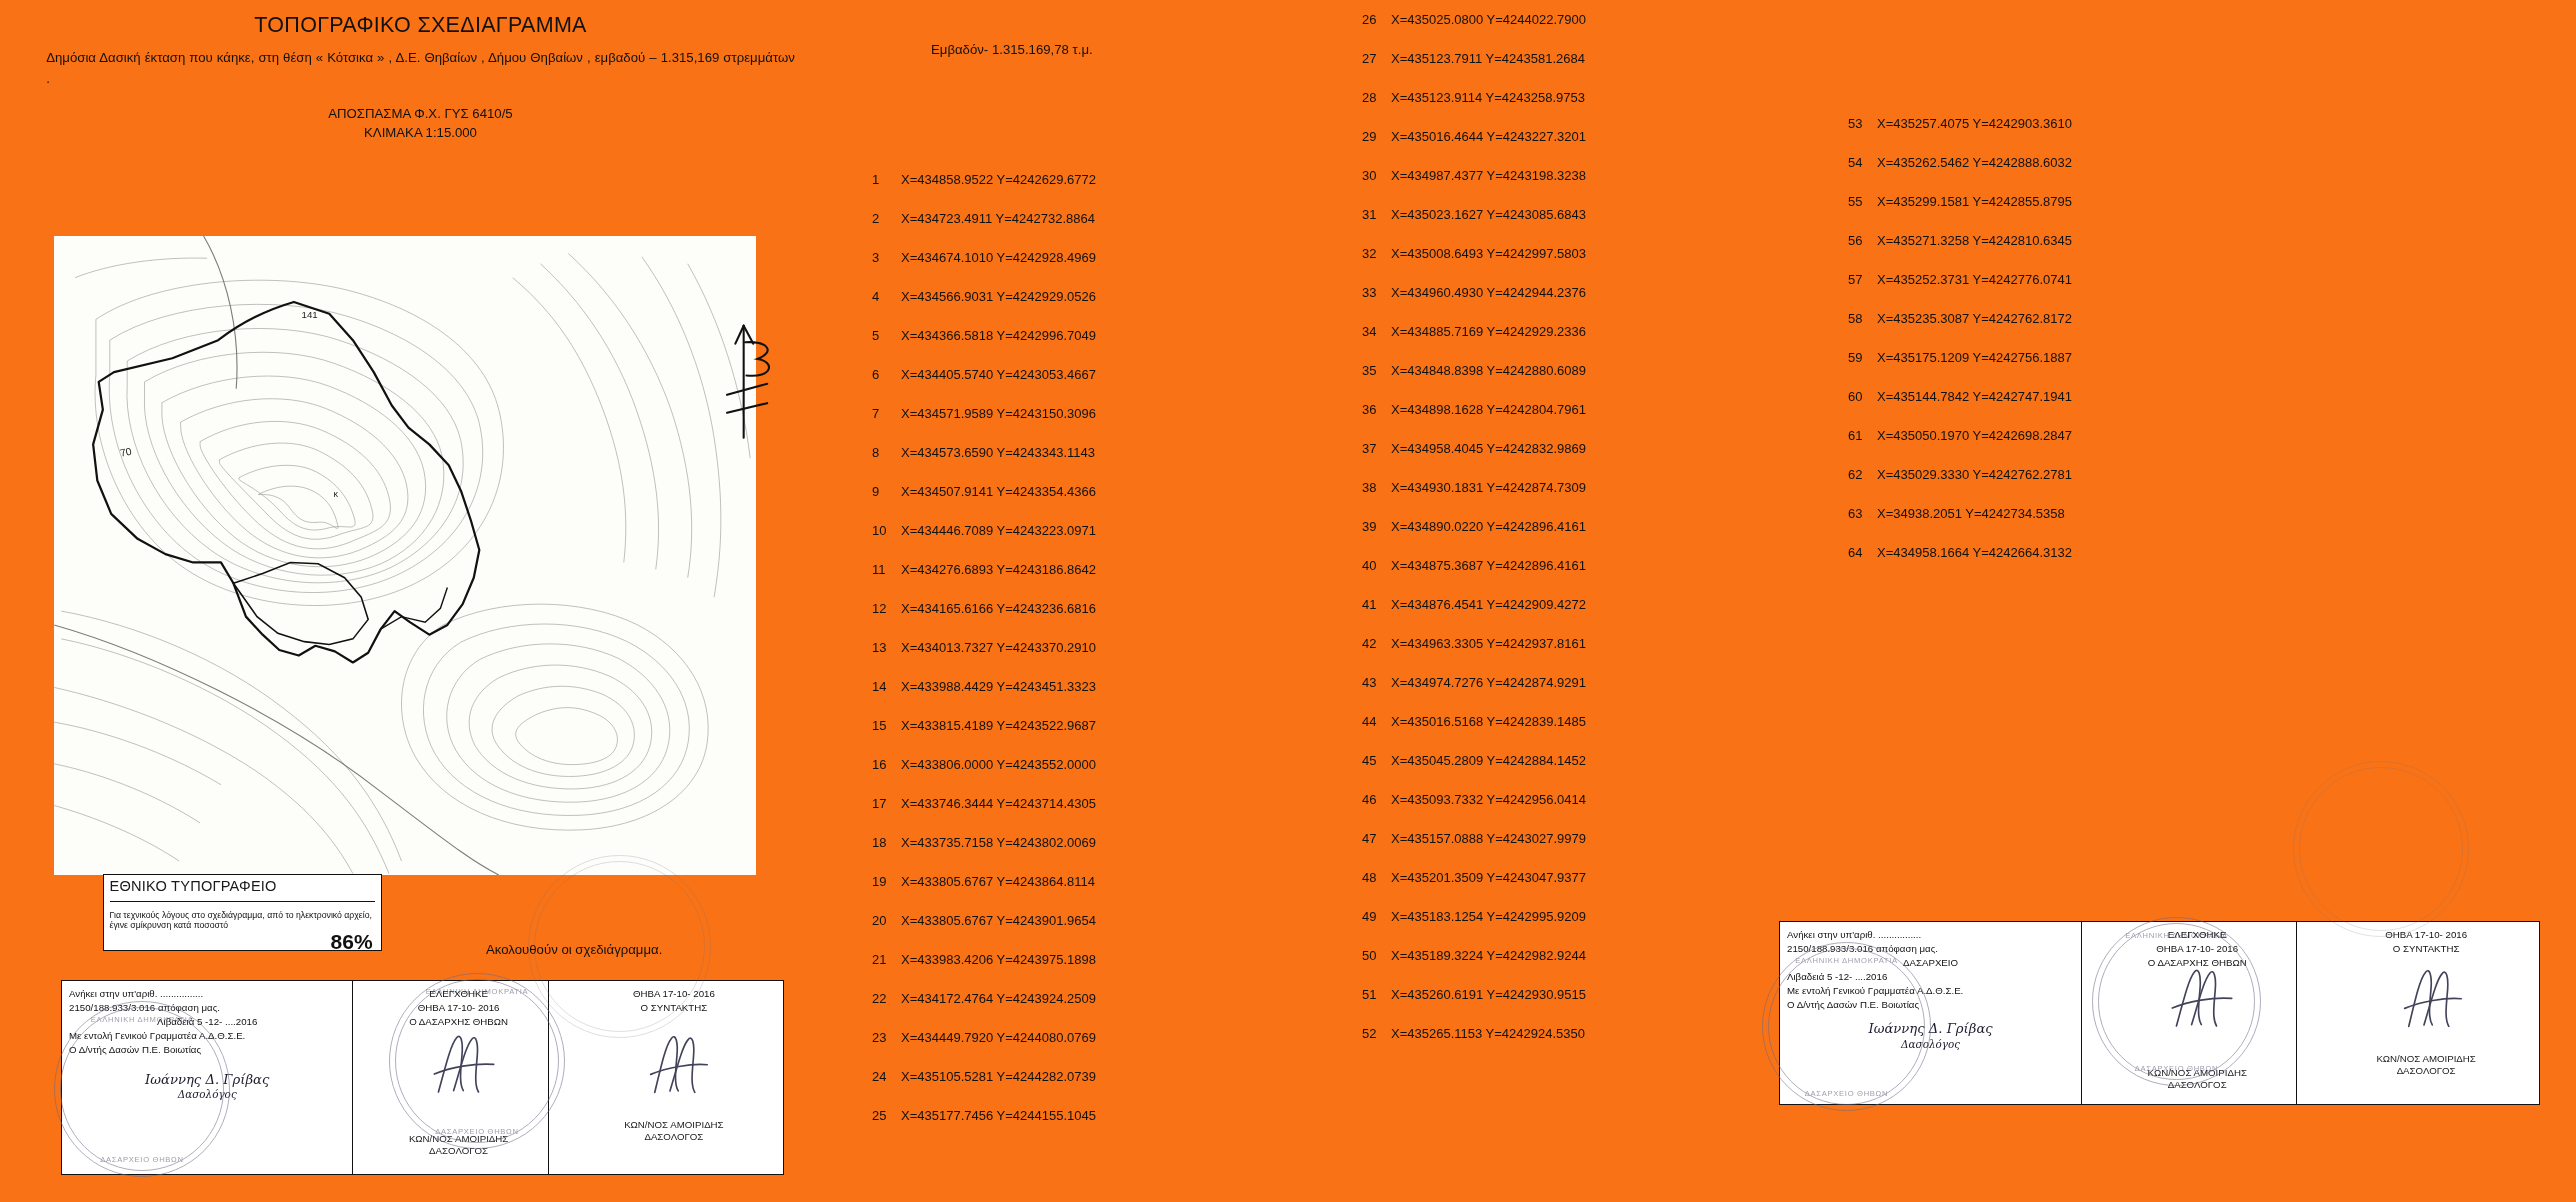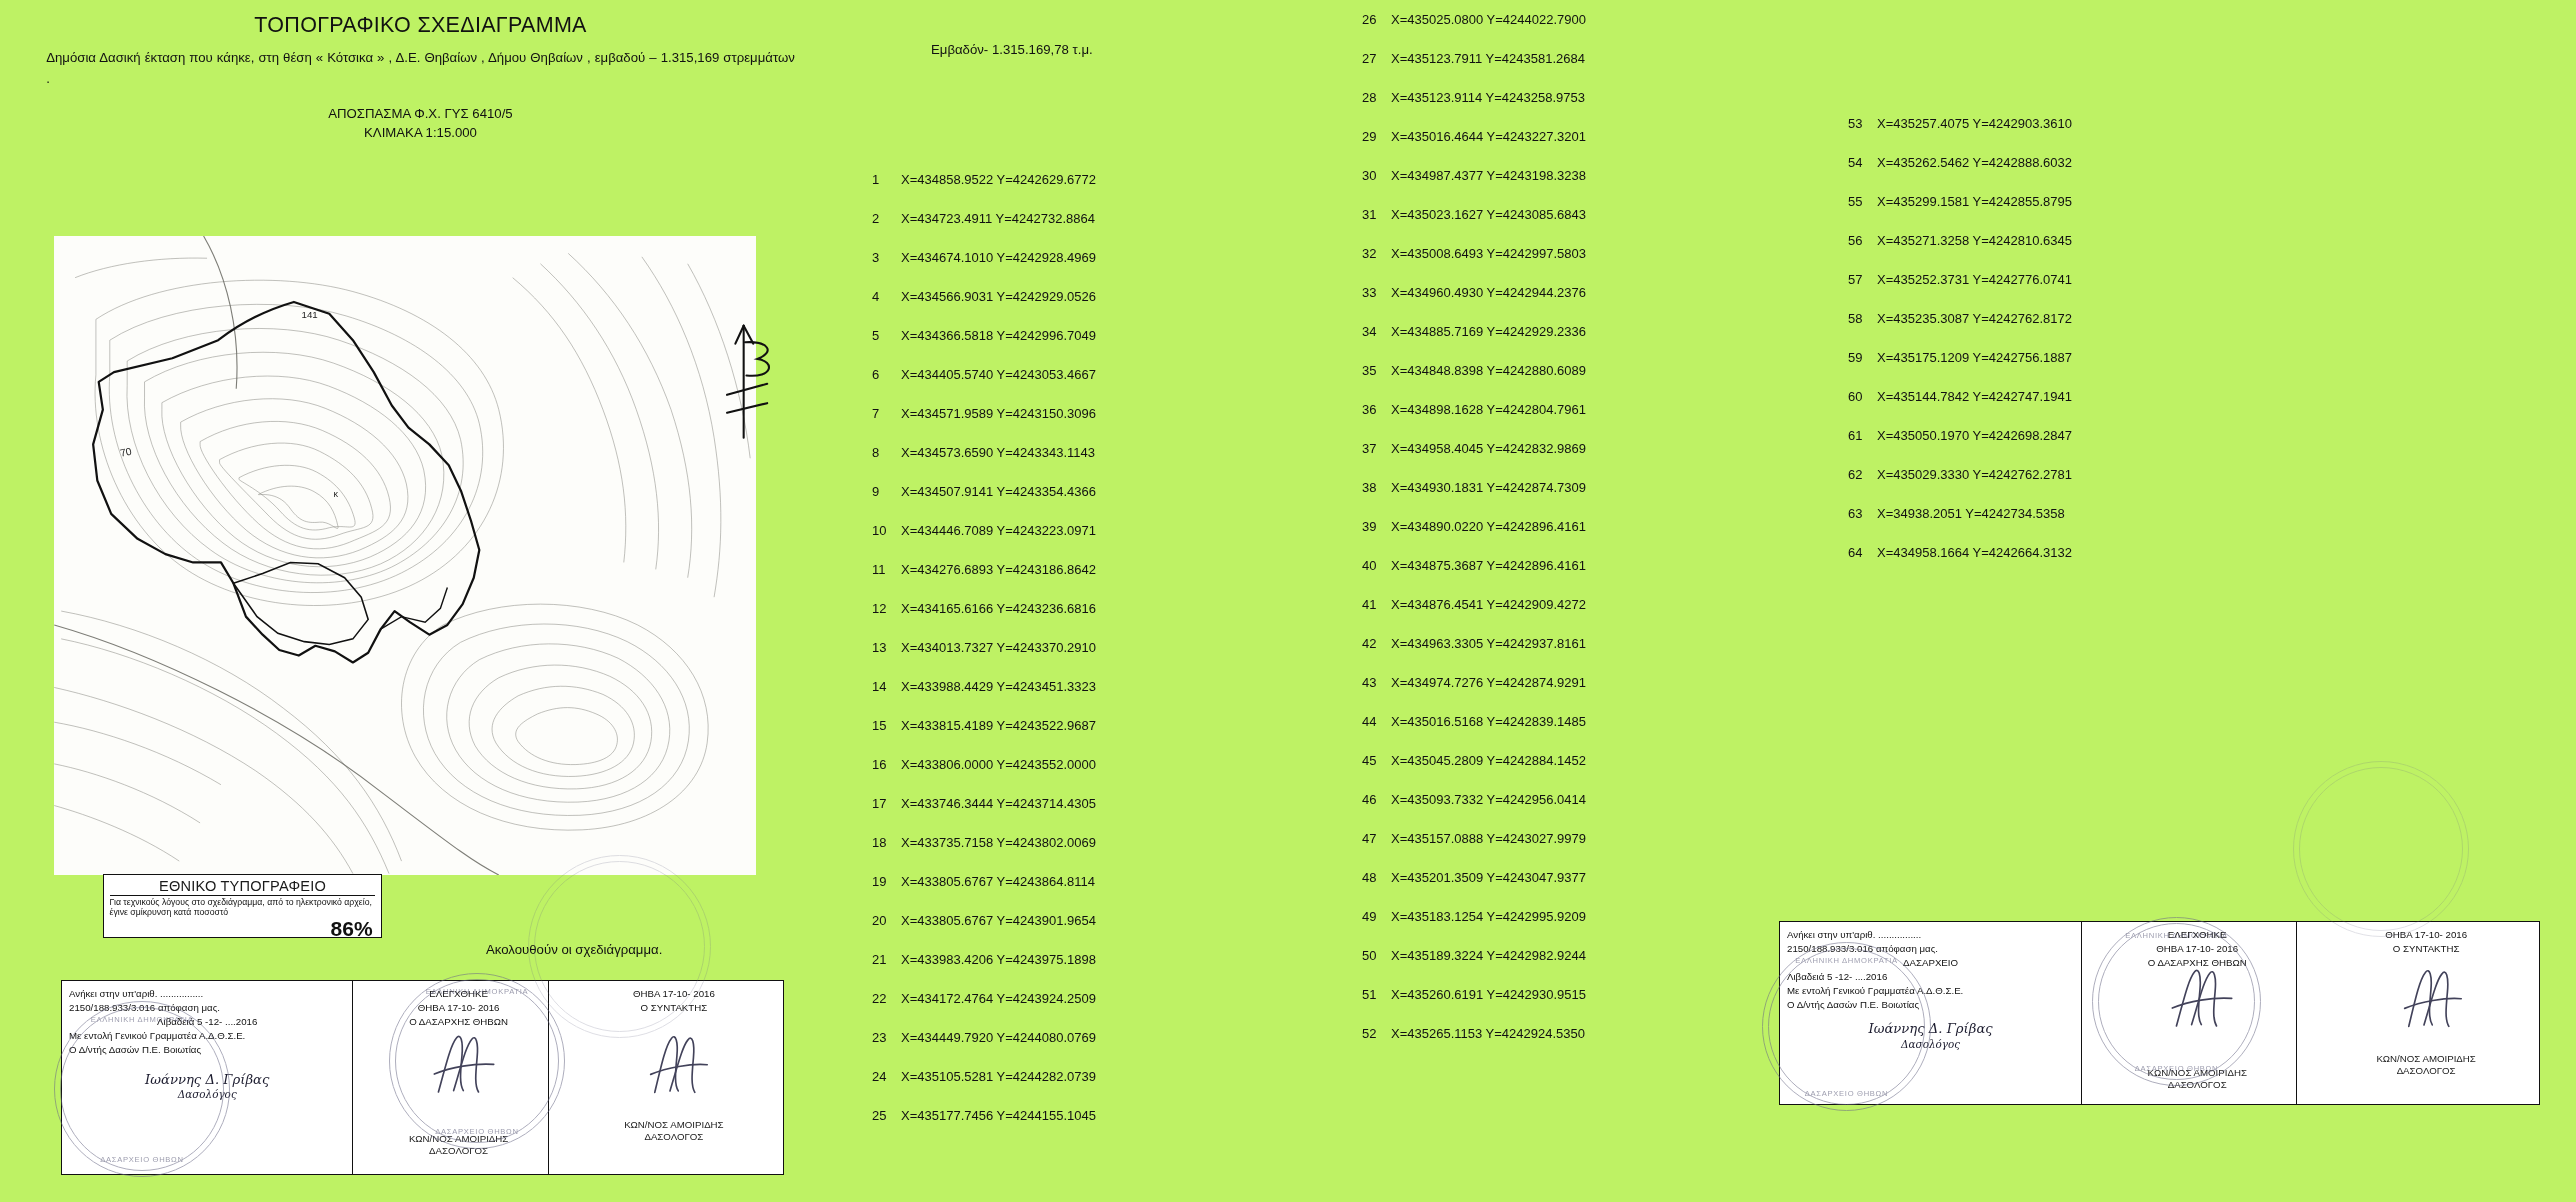--- a/index.html
+++ b/index.html
@@ -11,21 +11,21 @@
     width: 2576px;
     height: 1203px;
     position: relative;
     font-family: "Liberation Sans", sans-serif;
     color: #1a1a1a;
     overflow: hidden;
   }
   .page {
     position: absolute;
     inset: 0;
-    background: #bef264;
+    background: #f97316;
   }
 
   
   .title-block {
     position: absolute;
     left: 42px;
     top: 12.5px;
     width: 757px;
   }
   .doc-title {
@@ -69,26 +69,26 @@
     position: absolute;
     left: 103px;
     top: 874px;
     width: 279px;
     border: 1.4px solid #111;
     background: #fff;
     padding: 2.8px 5.6px 5.6px 5.6px;
     box-sizing: border-box;
   }
   .etb-title {
-    text-align: center;
+    text-align: left;
     font-size: 14.6px;
     letter-spacing: 0.2px;
     border-bottom: 1px solid #111;
-    padding-bottom: 1px;
-    margin-bottom: 1px;
+    padding-bottom: 7px;
+    margin-bottom: 8px;
   }
   .etb-text {
     font-size: 8.7px;
     line-height: 10.4px;
     color: #111;
     position: relative;
     min-height: 35px;
   }
   .etb-pct {
     position: absolute;

